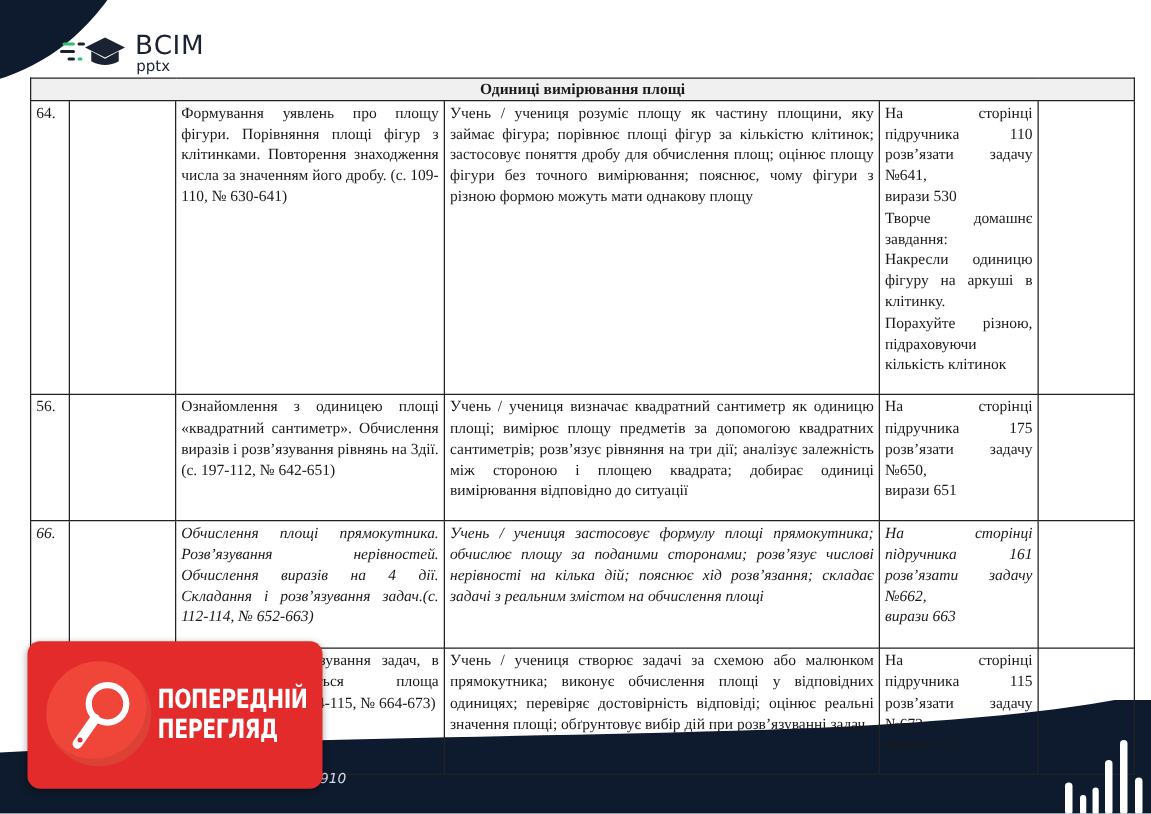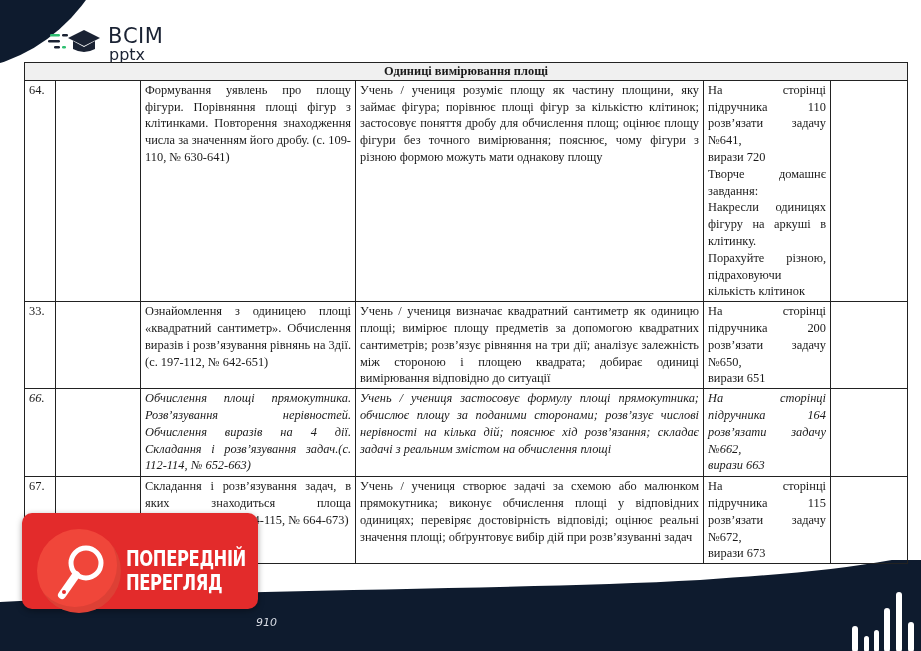--- a/index.html
+++ b/index.html
@@ -16,51 +16,51 @@
   }
   .footer-wave {
     position:absolute; left:0; top:560px; width:921px; height:91px;
   }
   .logo {
     position:absolute; left:48px; top:26px; display:flex; align-items:flex-start; gap:6px;
   }
   .logo-mark { width:54px; height:30px; position:relative; }
   .logo-text { display:flex; flex-direction:column; line-height:1; }
   .logo-title { font-family:"DejaVu Sans", sans-serif; font-size:21px; color:#1a2233; letter-spacing:0.5px; }
-  .logo-sub { font-family:"DejaVu Sans", sans-serif; font-size:16px; color:#1a2233; margin-left:1px; }
+  .logo-sub { font-family:"DejaVu Sans", sans-serif; font-size:12px; color:#1a2233; margin-left:1px; }
 
   table.plan {
     position:absolute; left:24px; top:62px; width:883px;
     border-collapse:collapse; table-layout:fixed;
     font-size:12.4px; line-height:16.8px;
   }
   table.plan td {
     border:1.3px solid #222;
     vertical-align:top;
-    padding:1px 4px 1px 4px;
+    padding:1px 4px 15px 4px;
   }
   table.plan tr.section td {
     background:#f0f0f0; text-align:center; font-weight:bold;
     font-size:12.4px; height:14px; padding:0 20px;
   }
   td.just { text-align:justify; }
   .r64 td { height:197px; }
   .r65 td { height:84px; }
   .r66 td { height:85px;font-style:italic; }
   .r67 td { height:76px; }
   .hw { white-space:normal; text-align:justify;margin-left:38px; }
   .hw span { display:block; text-align:justify; text-align-last:justify; }
   .hw span.left { text-align:right; text-align-last:left; }
 
   .footer-num {
     position:absolute; left:256px; top:616px;
     font-family:"DejaVu Sans", sans-serif; font-size:11px; color:#d8dce4;font-style:italic;
   }
   .preview-badge {
-    position:absolute; left:22px; top:513px; width:236px; height:96px;
+    position:absolute; left:22px; top:513px; width:236px; height:118px;
     background:#e32b2b; border-radius:10px;
     box-shadow:0 2px 6px rgba(0,0,0,0.35);
     display:flex; align-items:center;
   }
   .preview-circle {
     position:absolute; left:15px; top:16px; width:84px; height:84px;
     border-radius:50%; background:#f0463a;
     box-shadow:inset -4px -6px 0 rgba(0,0,0,0.08);
   }
   .preview-text {
@@ -113,56 +113,56 @@
   <tr class="r64">
     <td>64.</td>
     <td></td>
     <td class="just">Формування уявлень про площу фігури. Порівняння площі фігур з клітинками. Повторення знаходження числа за значенням його дробу. (с. 109-110, № 630-641)</td>
     <td class="just">Учень / учениця розуміє площу як частину площини, яку займає фігура; порівнює площі фігур за кількістю клітинок; застосовує поняття дробу для обчислення площ; оцінює площу фігури без точного вимірювання; пояснює, чому фігури з різною формою можуть мати однакову площу</td>
     <td class="hw">
       <span>На сторінці</span>
       <span>підручника 110</span>
       <span>розв’язати задачу</span>
       <span class="left">№641,</span>
-      <span class="left">вирази 720</span>
+      <span class="left">вирази 530</span>
       <span>Творче домашнє</span>
       <span class="left">завдання:</span>
-      <span>Накресли одиницях</span>
+      <span>Накресли одиницю</span>
       <span>фігуру на аркуші в</span>
       <span class="left">клітинку.</span>
       <span>Порахуйте різною,</span>
       <span class="left">підраховуючи</span>
       <span class="left">кількість клітинок</span>
     </td>
     <td></td>
   </tr>
 
   <tr class="r65">
-    <td>33.</td>
+    <td>56.</td>
     <td></td>
     <td class="just">Ознайомлення з одиницею площі «квадратний сантиметр». Обчислення виразів і розв’язування рівнянь на 3дії.(с. 197-112, № 642-651)</td>
     <td class="just">Учень / учениця визначає квадратний сантиметр як одиницю площі; вимірює площу предметів за допомогою квадратних сантиметрів; розв’язує рівняння на три дії; аналізує залежність між стороною і площею квадрата; добирає одиниці вимірювання відповідно до ситуації</td>
     <td class="hw">
       <span>На сторінці</span>
-      <span>підручника 200</span>
+      <span>підручника 175</span>
       <span>розв’язати задачу</span>
       <span class="left">№650,</span>
       <span class="left">вирази 651</span>
     </td>
     <td></td>
   </tr>
 
   <tr class="r66">
     <td>66.</td>
     <td></td>
     <td class="just">Обчислення площі прямокутника. Розв’язування нерівностей. Обчислення виразів на 4 дії. Складання і розв’язування задач.(с. 112-114, № 652-663)</td>
     <td class="just">Учень / учениця застосовує формулу площі прямокутника; обчислює площу за поданими сторонами; розв’язує числові нерівності на кілька дій; пояснює хід розв’язання; складає задачі з реальним змістом на обчислення площі</td>
     <td class="hw">
       <span>На сторінці</span>
-      <span>підручника 164</span>
+      <span>підручника 161</span>
       <span>розв’язати задачу</span>
       <span class="left">№662,</span>
       <span class="left">вирази 663</span>
     </td>
     <td></td>
   </tr>
 
   <tr class="r67">
     <td>67.</td>
     <td></td>

